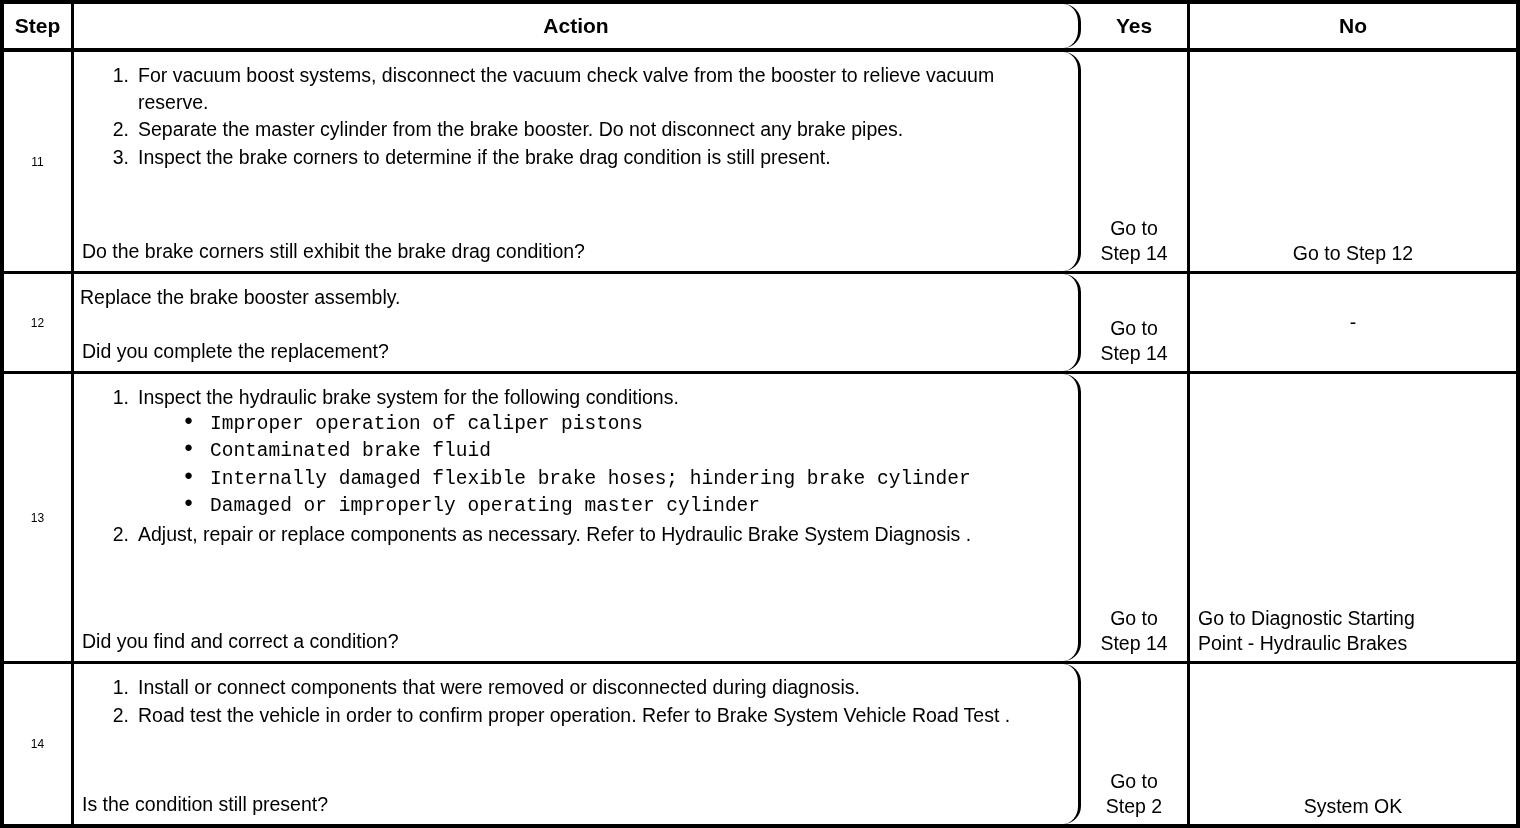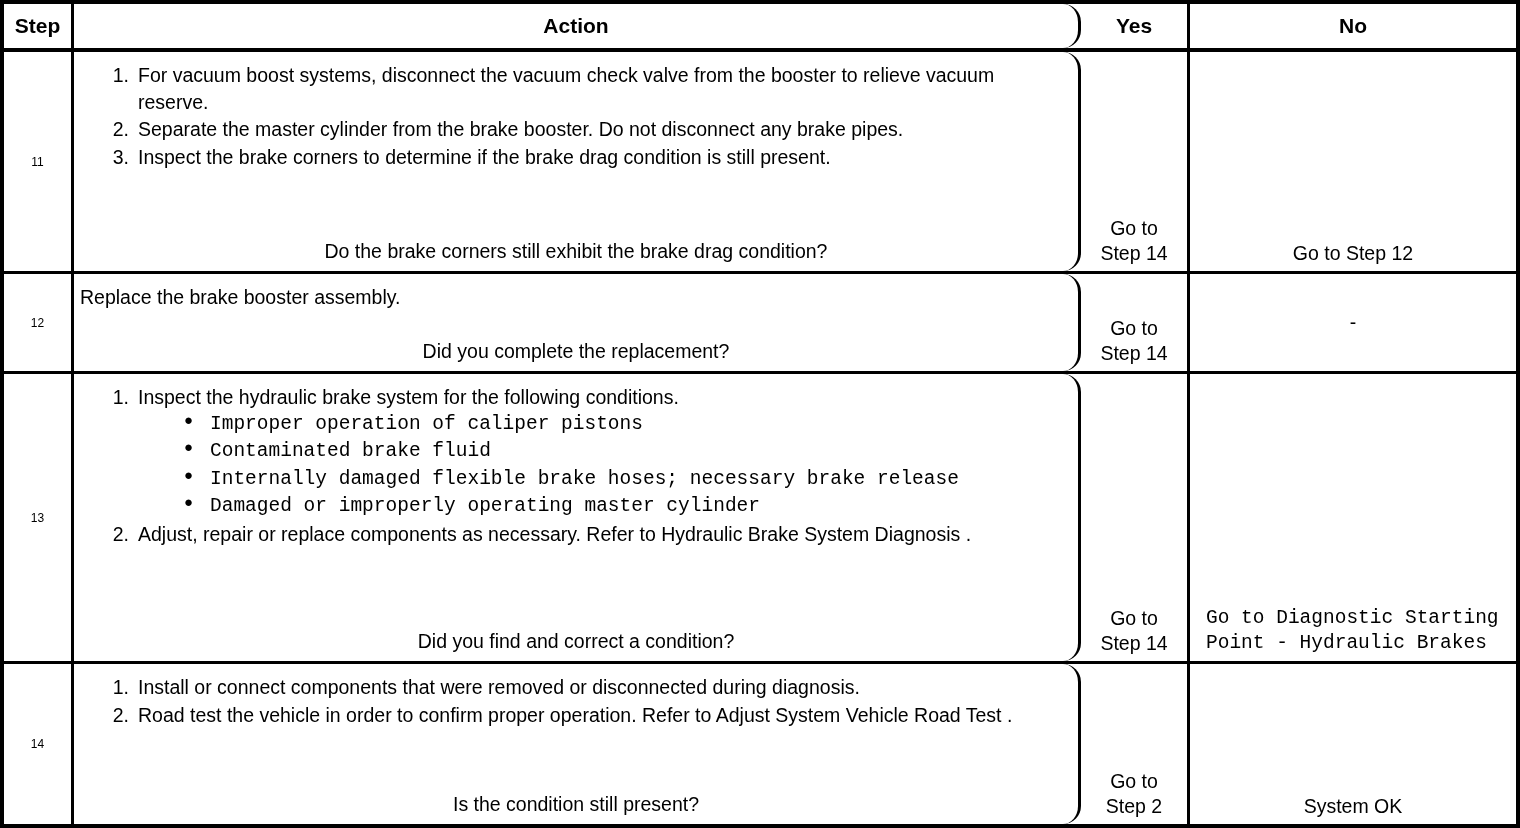--- a/index.html
+++ b/index.html
@@ -114,40 +114,38 @@
     position: absolute;
     left: -26px;
     font-size: 15px;
     top: 1px;
   }
 
   .plain-line { margin: 0; }
   .question {
     margin: 0;
     padding-left: 2px;
-    text-align: center;
   }
   .spacer-lg { flex: 1 1 auto; min-height: 14px; }
 
   .yn-cell {
     display: flex;
     flex-direction: column;
     align-items: center;
     justify-content: flex-end;
     font-size: 19.5px;
     line-height: 1.25;
     text-align: center;
     padding: 0 4px 6px 4px;
   }
   .yn-cell.middle { justify-content: center; padding-bottom: 0; }
   .yn-cell.leftalign {
     align-items: flex-start;
     text-align: left;
-    padding-left: 16px;
-    font-family: Liberation Mono, monospace;
+    padding-left: 8px;
   }
   .yn-line { display: block; white-space: nowrap; }
 </style>
 </head>
 <body>
 
 <div class="diag-table">
 
   <div class="row header-row">
     <div class="cell col-step">Step</div>
@@ -194,21 +192,21 @@
 
   <div class="row r13">
     <div class="cell col-step step-cell">13</div>
     <div class="cell col-action action-cell">
       <ol class="steps">
         <li>
           <span>Inspect the hydraulic brake system for the following conditions.</span>
           <ul class="bullets">
             <li>Improper operation of caliper pistons</li>
             <li>Contaminated brake fluid</li>
-            <li>Internally damaged flexible brake hoses; necessary brake release</li>
+            <li>Internally damaged flexible brake hoses; hindering brake cylinder</li>
             <li>Damaged or improperly operating master cylinder</li>
           </ul>
         </li>
         <li>Adjust, repair or replace components as necessary. Refer to Hydraulic Brake System Diagnosis .</li>
       </ol>
       <div class="spacer-lg"></div>
       <p class="question">Did you find and correct a condition?</p>
     </div>
     <div class="cell col-yes yn-cell">
       <span class="yn-line">Go to</span>
@@ -218,21 +216,21 @@
       <span class="yn-line">Go to Diagnostic Starting</span>
       <span class="yn-line">Point - Hydraulic Brakes</span>
     </div>
   </div>
 
   <div class="row r14 last">
     <div class="cell col-step step-cell">14</div>
     <div class="cell col-action action-cell">
       <ol class="steps">
         <li>Install or connect components that were removed or disconnected during diagnosis.</li>
-        <li>Road test the vehicle in order to confirm proper operation. Refer to Adjust System Vehicle Road Test .</li>
+        <li>Road test the vehicle in order to confirm proper operation. Refer to Brake System Vehicle Road Test .</li>
       </ol>
       <div class="spacer-lg"></div>
       <p class="question">Is the condition still present?</p>
     </div>
     <div class="cell col-yes yn-cell">
       <span class="yn-line">Go to</span>
       <span class="yn-line">Step 2</span>
     </div>
     <div class="cell col-no nolast yn-cell">
       <span class="yn-line">System OK</span>

